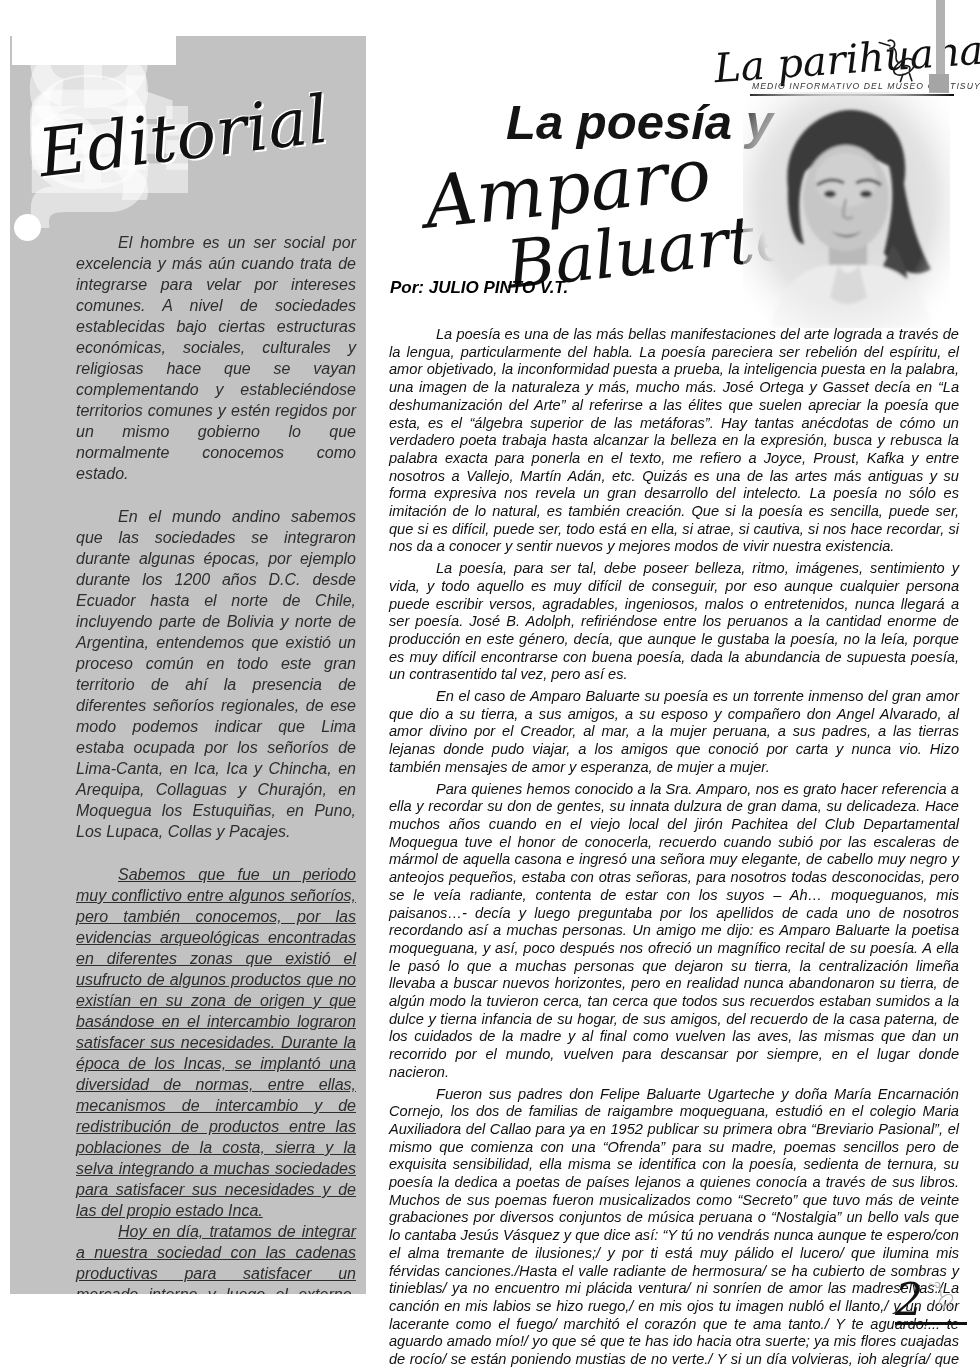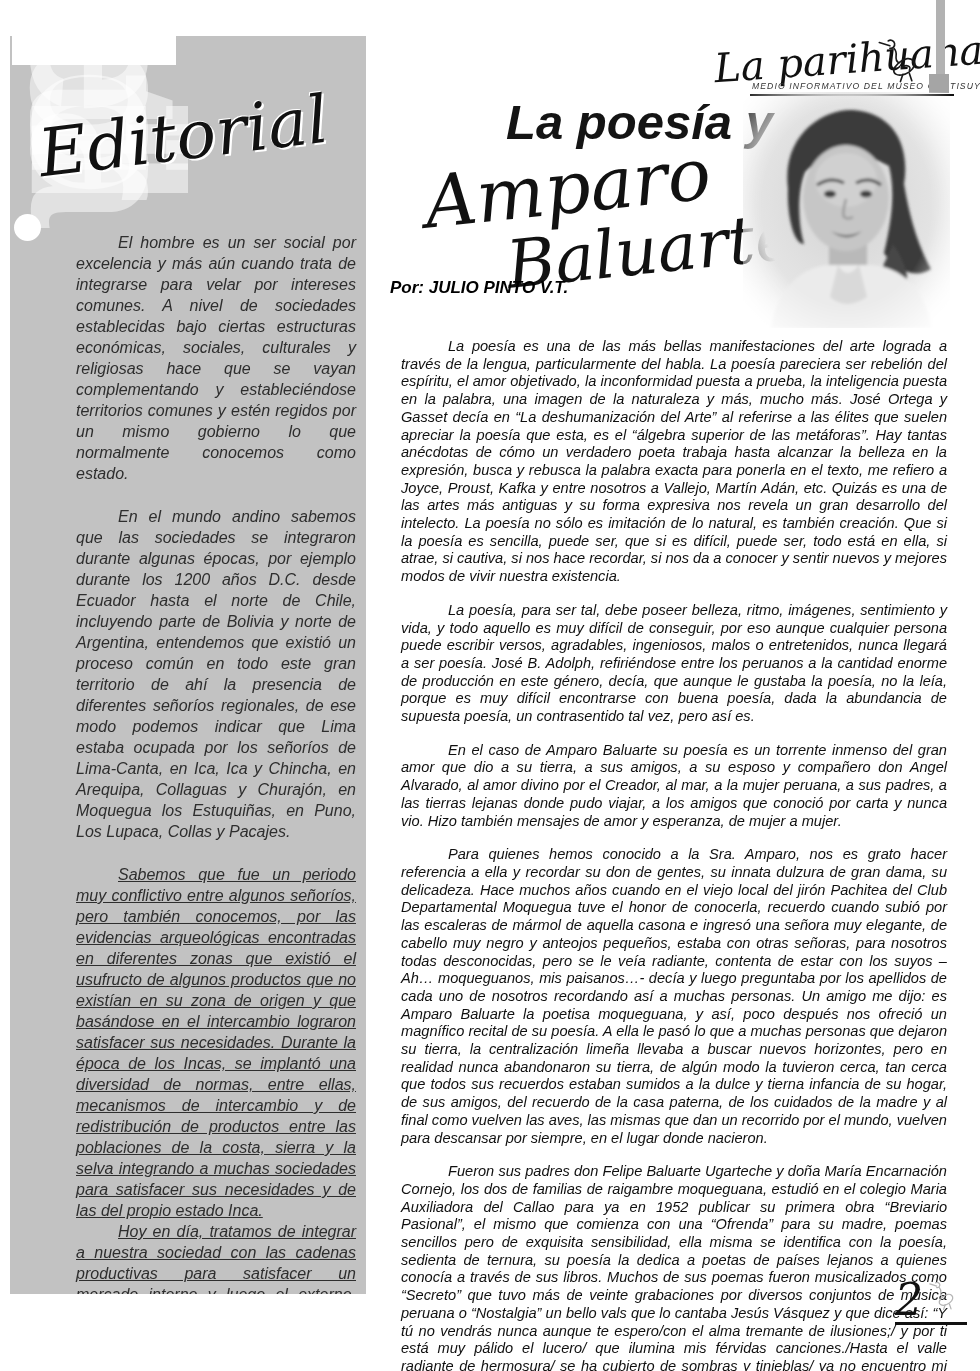--- a/index.html
+++ b/index.html
@@ -50,21 +50,21 @@
 
   
   .portrait{position:absolute;left:743px;top:92px;width:207px;height:236px;
             -webkit-mask-image:radial-gradient(ellipse at 50% 48%,#000 58%,transparent 96%);
             mask-image:radial-gradient(ellipse at 50% 48%,#000 58%,transparent 96%);}
 
   
   .article-body{position:absolute;left:385px;top:322px;width:578px;
                 font-style:italic;font-size:14.6px;line-height:17.7px;
                 text-align:justify;color:#101010;}
-  .article-body p{margin:16px;text-indent:47px;}
+  .article-body p{margin:4px;text-indent:47px;}
 
   
   .page-number-wrap{position:absolute;left:895px;top:1268px;width:72px;height:54px;
                     border-bottom:3px solid #111;display:flex;align-items:flex-end;}
   .page-number{font-family:"DejaVu Serif",serif;font-style:italic;font-size:44px;line-height:44px;color:#111;}
   .footer-bird{margin-left:2px;margin-bottom:4px;}
 </style>
 </head>
 <body>
 

